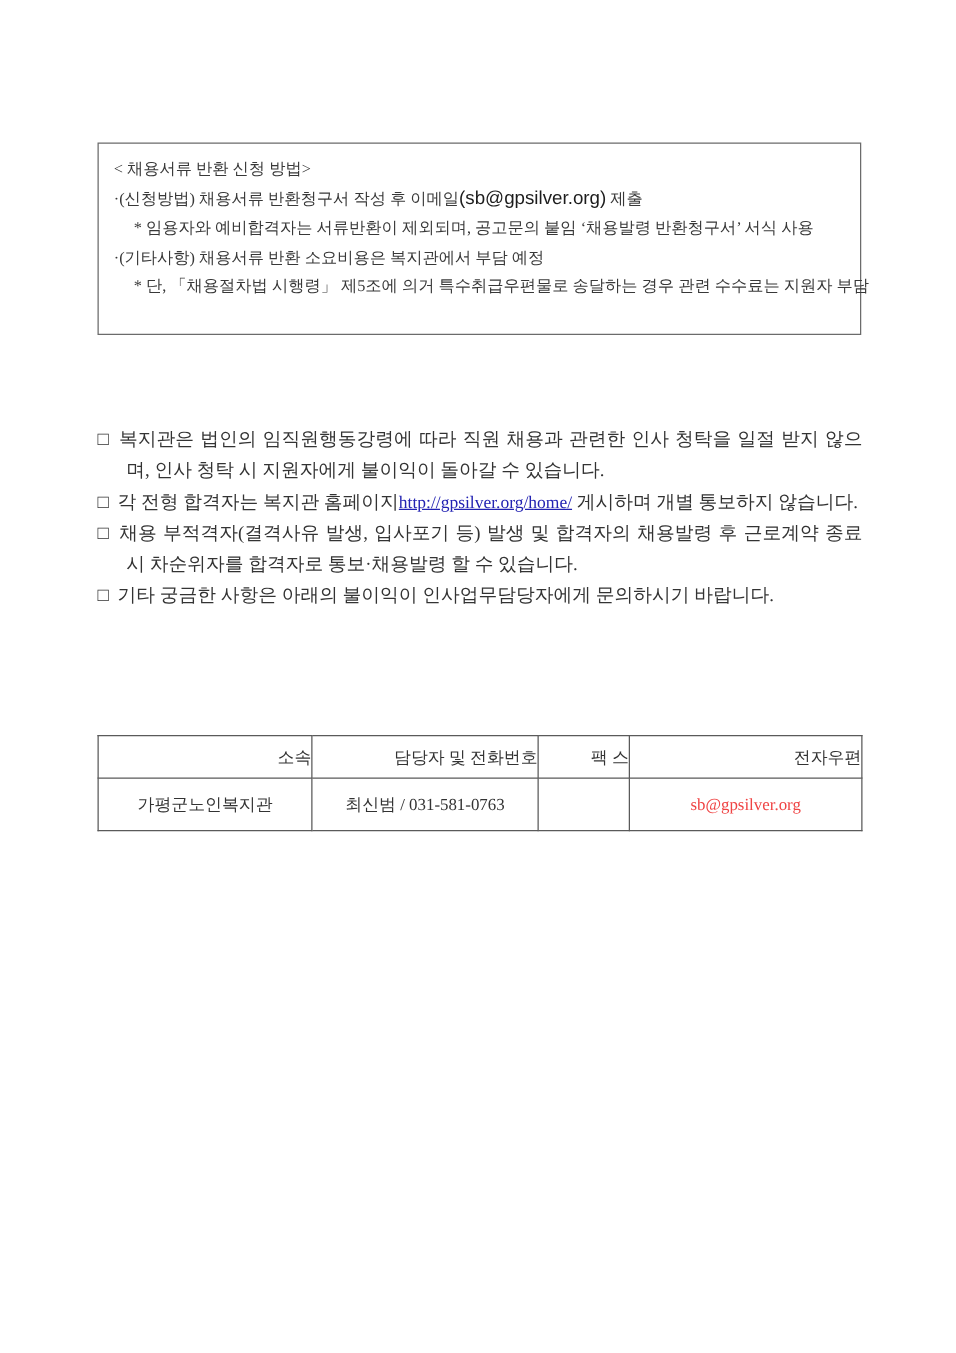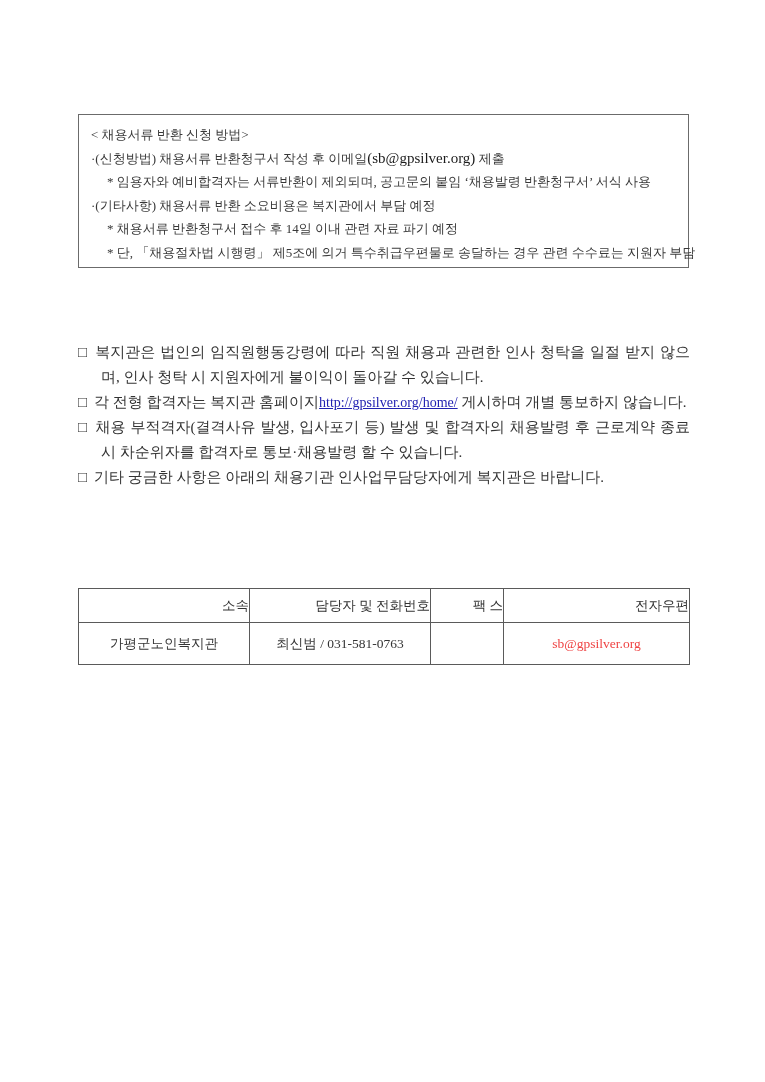--- a/index.html
+++ b/index.html
@@ -18,21 +18,21 @@
     position:absolute; left:78px; top:114px;
     width:611px; height:154px;
     border:1px solid #6b6b6b;
     padding:8px 10px 0 12px;
     font-size:13px;
     line-height:23.6px;
     white-space:nowrap;
   }
   .notice-box .sub { padding-left:16px; }
   .latin-serif {
-    font-family:Liberation Serif, serif;
+    font-family:Liberation Sans, sans-serif;
     font-size:15px;
     color:#1c1c1c;
     margin-top:42px;
   }
 
   
   .body-text {
     position:absolute; left:78px; top:340px;
     width:612px;
     font-size:15px;
@@ -77,29 +77,28 @@
 </head>
 <body>
 
 <div class="page">
 
   <div class="notice-box">
     <div class="box-line">&lt; 채용서류 반환 신청 방법&gt;</div>
     <div class="box-line"><span>·(신청방법) 채용서류 반환청구서 작성 후 이메일</span><span class="latin-serif">(sb@gpsilver.org)</span><span> 제출</span></div>
     <div class="box-line sub">* 임용자와 예비합격자는 서류반환이 제외되며, 공고문의 붙임 ‘채용발령 반환청구서’ 서식 사용</div>
     <div class="box-line">·(기타사항) 채용서류 반환 소요비용은 복지관에서 부담 예정</div>
-    <div class="box-line sub">* 채용서류 반환청구서 접수 후 14일 이내 관련 자료 파기 예정</div>
     <div class="box-line sub">* 단, 「채용절차법 시행령」 제5조에 의거 특수취급우편물로 송달하는 경우 관련 수수료는 지원자 부담</div>
   </div>
 
   <div class="body-text">
     <p class="para"><span class="bullet">□</span><span>복지관은 법인의 임직원행동강령에 따라 직원 채용과 관련한 인사 청탁을 일절 받지 않으며, 인사 청탁 시 지원자에게 불이익이 돌아갈 수 있습니다.</span></p>
     <p class="para"><span class="bullet">□</span><span>각 전형 합격자는 복지관 홈페이지</span><a class="link">http://gpsilver.org/home/</a><span> 게시하며 개별 통보하지 않습니다.</span></p>
     <p class="para"><span class="bullet">□</span><span>채용 부적격자(결격사유 발생, 입사포기 등) 발생 및 합격자의 채용발령 후 근로계약 종료 시 차순위자를 합격자로 통보·채용발령 할 수 있습니다.</span></p>
-    <p class="para"><span class="bullet">□</span><span>기타 궁금한 사항은 아래의 채용기관 인사업무담당자에게 복지관은 바랍니다.</span></p>
+    <p class="para"><span class="bullet">□</span><span>기타 궁금한 사항은 아래의 불이익이 인사업무담당자에게 문의하시기 바랍니다.</span></p>
   </div>
 
   <table class="contact-table">
     <colgroup>
       <col style="width:171px">
       <col style="width:181px">
       <col style="width:73px">
       <col style="width:186px">
     </colgroup>
     <thead>

